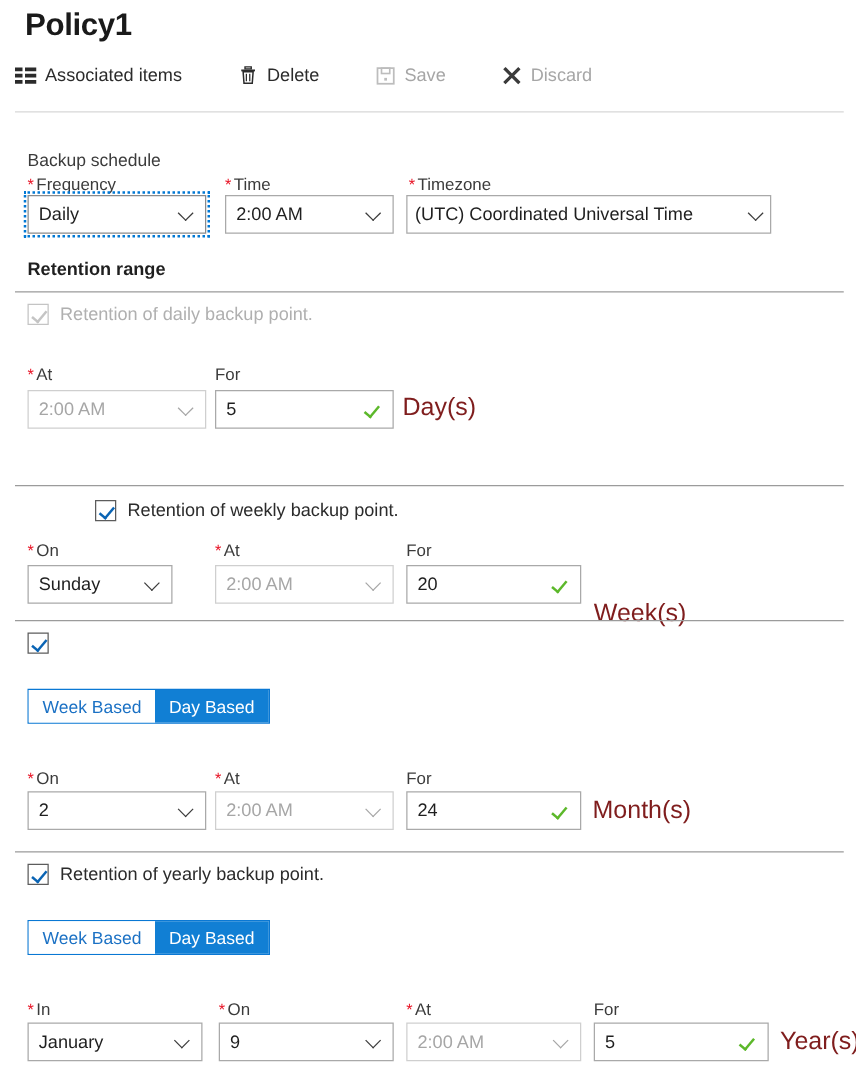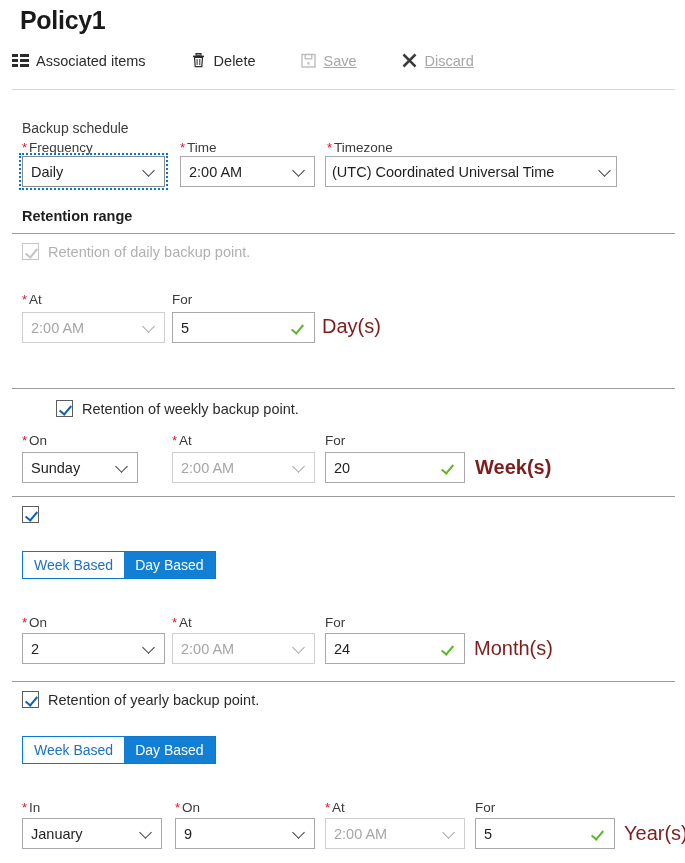--- a/index.html
+++ b/index.html
@@ -42,21 +42,21 @@
     margin-right: 30px;
     cursor: pointer;
     white-space: nowrap;
   }
   .tb-item.disabled { cursor: default; }
   .tb-label {
     font-size: 14.5px;
     color: #2b2b2b;
     margin-left: 7px;
   }
-  .tb-item.disabled .tb-label { color: #a6a6a6; text-decoration: underline; }
+  .tb-item.disabled .tb-label { color: #a6a6a6; }
   .tb-icon {
     display: inline-block;
     width: 17px;
     height: 17px;
     position: relative;
     flex: none;
   }
 
   
   .ico-grid i {
@@ -325,21 +325,21 @@
 
 <div class="fld-label" style="left:172px; top:292px;">For</div>
 <div class="num" style="left:172px; top:312px; width:143px;">
   <span class="val">5</span>
   <span class="check"></span>
 </div>
 <div class="unit" style="left:322px; top:315px;">Day(s)</div>
 
 <div class="rule" style="top:388px;"></div>
 
-<div class="cb-row" style="left:16px; top:400px;padding-left:40px;">
+<div class="cb-row" style="left:36px; top:400px;padding-left:40px;">
   <span class="cbox"></span>
   <span class="cb-label">Retention of weekly backup point.</span>
 </div>
 
 <div class="fld-label" style="left:22px; top:433px;">
   <span class="req">*</span><span>On</span>
 </div>
 <div class="sel" style="left:22px; top:452px; width:116px;">
   <span class="val">Sunday</span>
   <span class="chev"></span>
@@ -351,21 +351,21 @@
 <div class="sel disabled" style="left:172px; top:452px; width:143px;">
   <span class="val">2:00 AM</span>
   <span class="chev"></span>
 </div>
 
 <div class="fld-label" style="left:325px; top:433px;">For</div>
 <div class="num" style="left:325px; top:452px; width:140px;">
   <span class="val">20</span>
   <span class="check"></span>
 </div>
-<div class="unit" style="left:475px; top:456px; font-weight:bold;">Week(s)</div>
+<div class="unit" style="left:475px; top:480px; font-weight:normal;">Week(s)</div>
 
 <div class="rule" style="top:496px;"></div>
 
 <div class="cb-row" style="left:22px; top:506px;">
   <span class="cbox"></span>
 </div>
 
 <div class="seg" style="left:22px; top:551px;">
   <div class="off">Week Based</div>
   <div class="on">Day Based</div>

